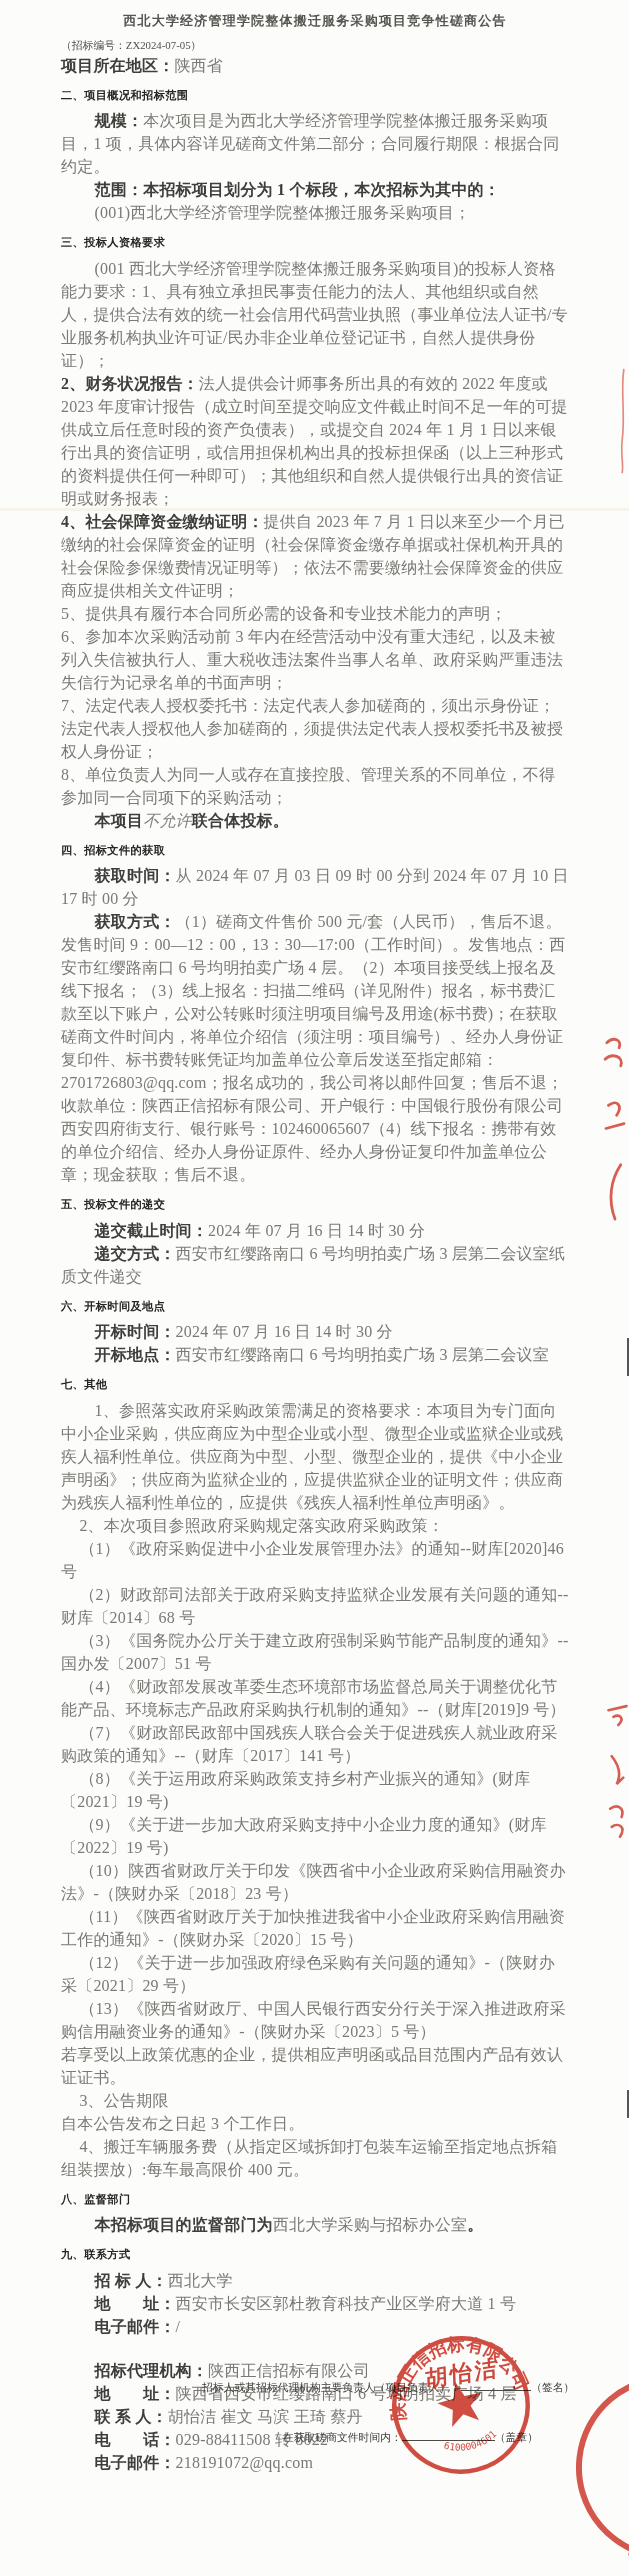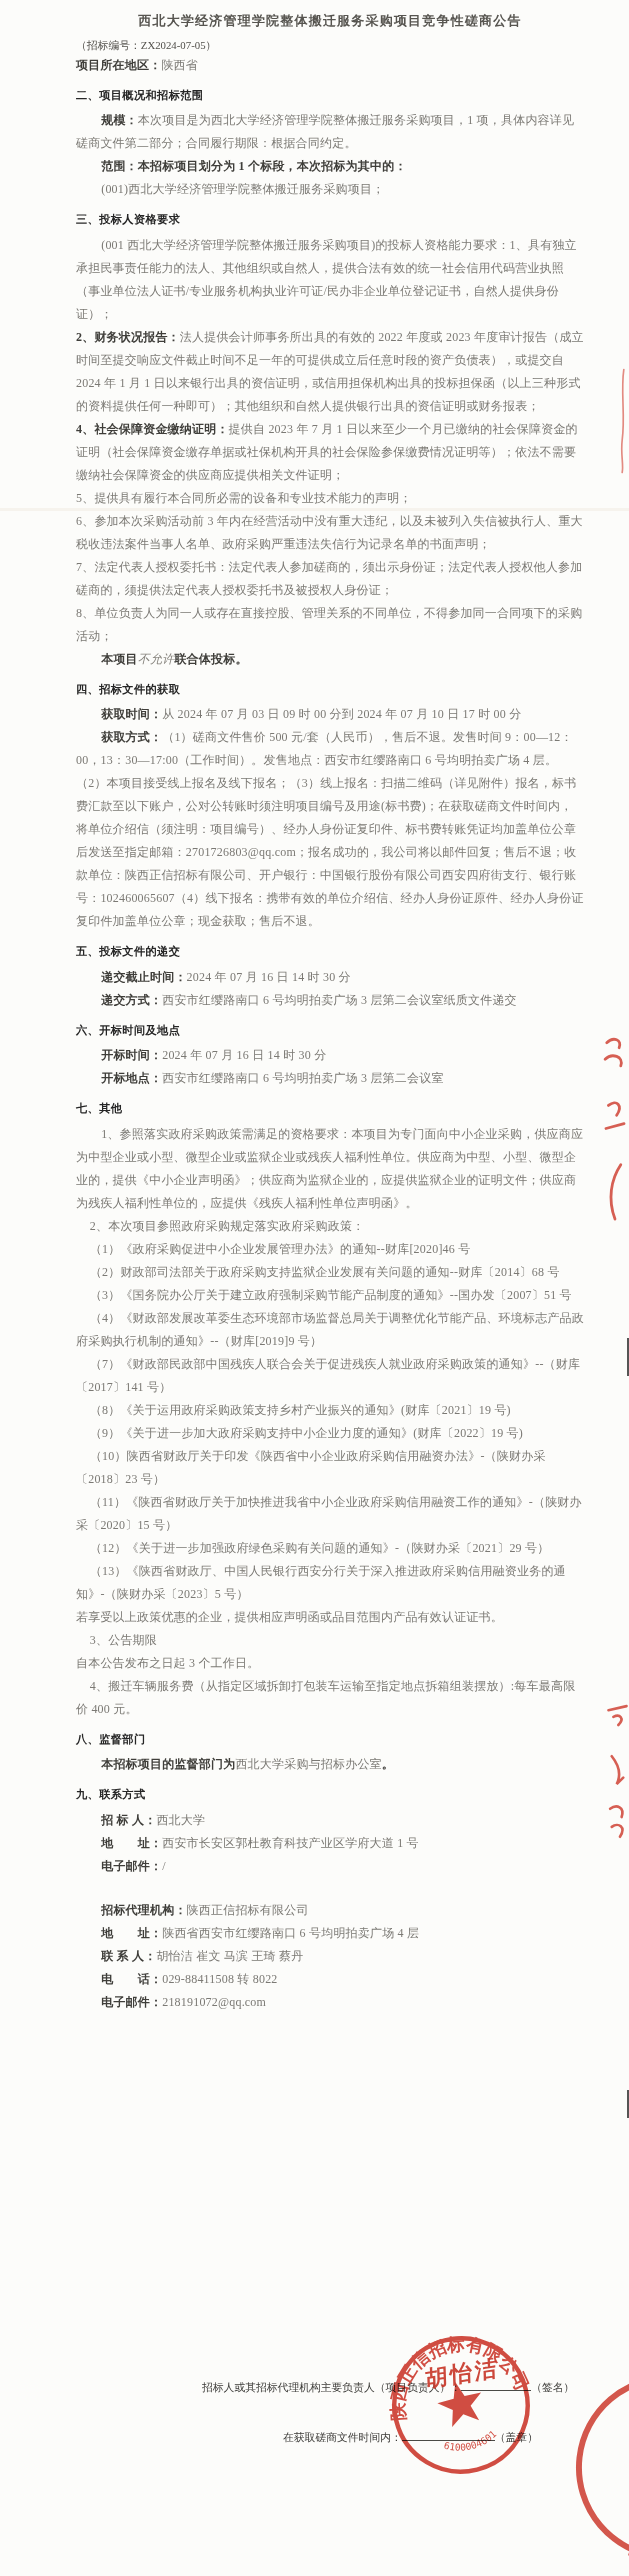--- a/index.html
+++ b/index.html
@@ -1,24 +1,24 @@
 <!DOCTYPE html>
 <html style="font-size:13.3px"><head>
 <meta charset="utf-8">
 <style>
   html,body{margin:0;padding:0;background:#e9e9e7;}
   .page{position:relative;width:629px;height:2576px;margin:0 auto;background:#fcfcfa;overflow:hidden;
         font-family:"Liberation Serif","DejaVu Serif",serif;}
-  .content{position:absolute;left:61px;top:0;width:508px;margin-left:15px;}
+  .content{position:absolute;left:61px;top:0;width:508px;}
   .doc-title{margin:11.6px 0 0;text-align:center;font-size:13px;font-weight:700;color:#575550;letter-spacing:1.2px;line-height:18px;}
   .doc-subtitle{text-align:left;font-size:10.8px;color:#514f4a;margin-top:7.5px;line-height:16.6px;}
   .location{margin-top:73px;}
   .sec-h{font-family:"Liberation Sans","DejaVu Sans",sans-serif;font-size:11.2px;font-weight:700;color:#262626;
          margin:8.3px 0 4.2px;line-height:20px;letter-spacing:0.4px;}
-  .para{font-size:12px;line-height:23px;color:#7b7974;margin:0;letter-spacing:0.2px;}
+  .para{font-size:16px;line-height:23px;color:#7b7974;margin:0;letter-spacing:0.2px;}
   .run-b{color:#3f3e3a;font-weight:700;}
   .run-v{color:#7b7974;font-weight:400;}
   .run-i{color:#85827c;font-style:italic;}
   .ind1{text-indent:1.15em}
   .ind2{text-indent:2.1em}
   .gap{margin-top:21.6px}
   .scan-streak{position:absolute;left:0;top:508px;width:629px;height:3.3px;background:#f3eee6;opacity:.65;}
   .edge-sliver{position:absolute;right:0;width:2.5px;background:#2b2b2b;opacity:.8;}
   .sig-row{position:absolute;font-size:10.8px;color:#3c3b38;white-space:nowrap;}
   #sig1{left:202px;top:2379px;}

